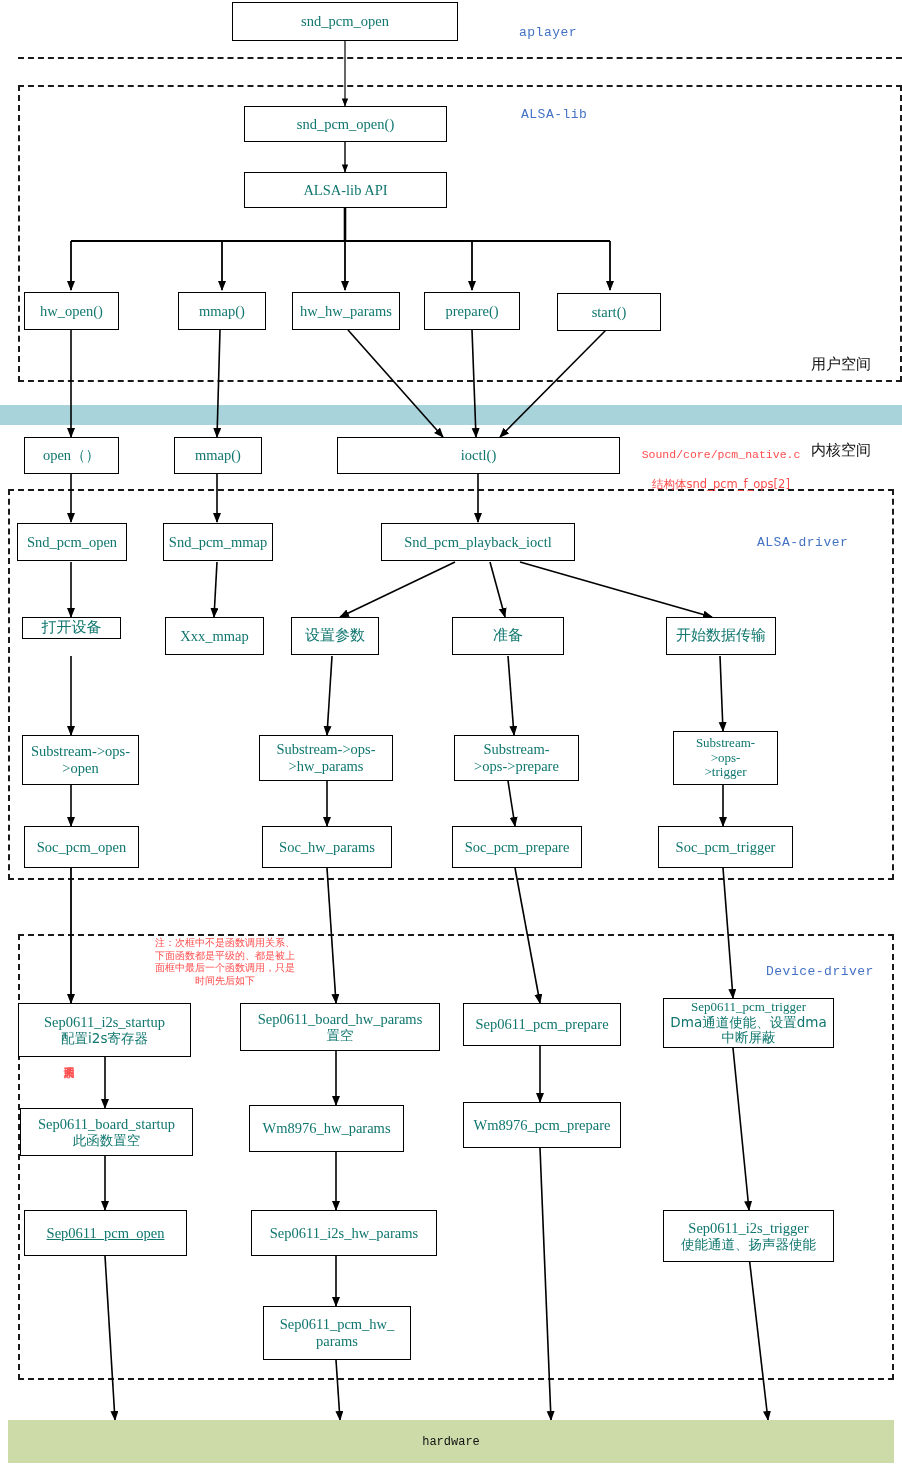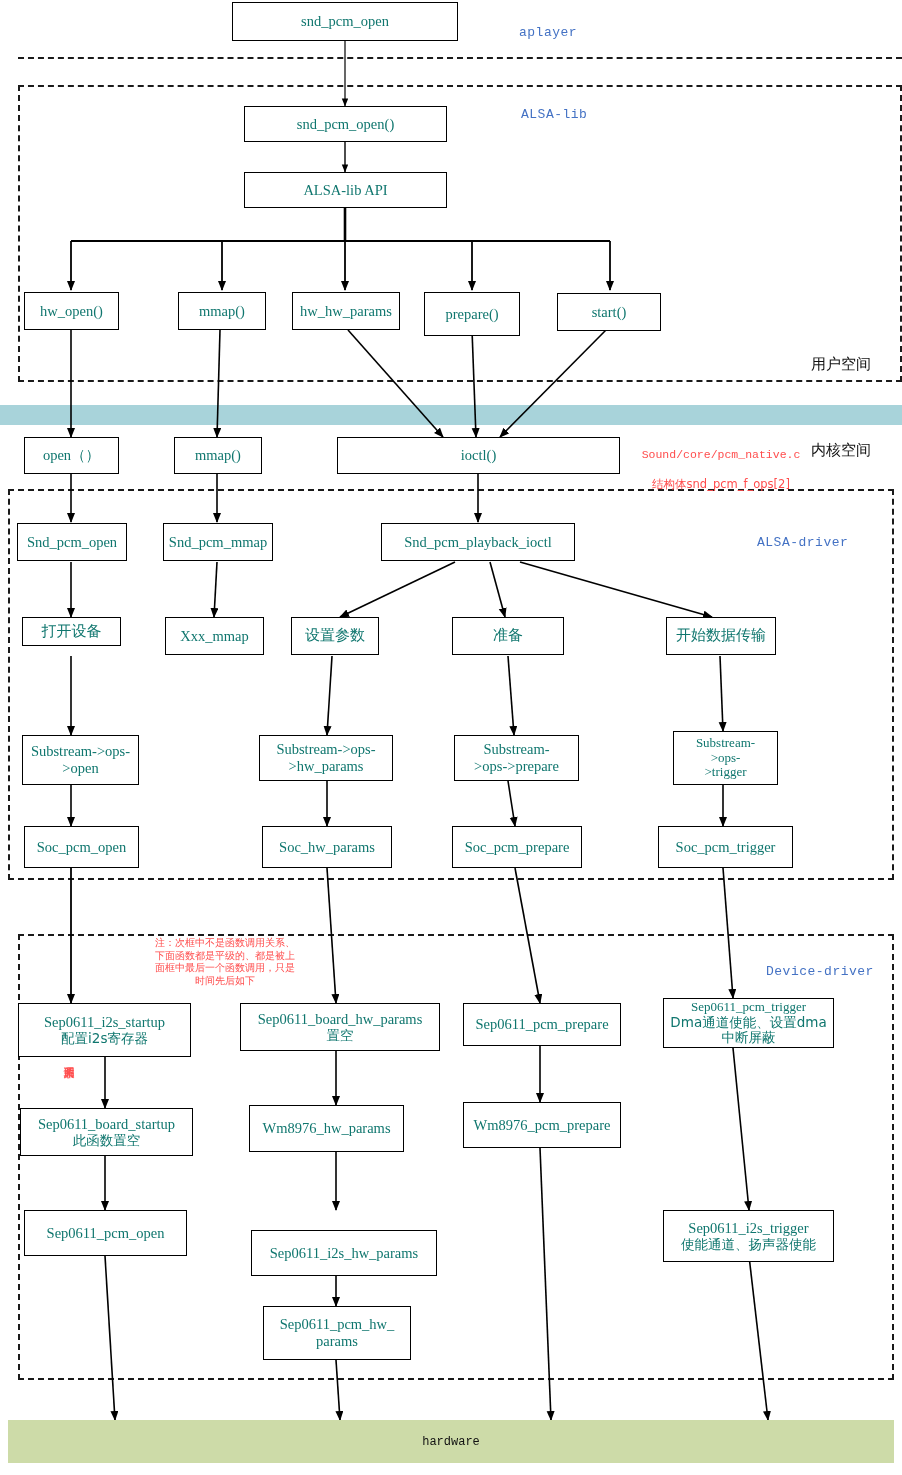--- a/index.html
+++ b/index.html
@@ -168,21 +168,21 @@
 
   <div class="node" style="left:24px;top:292px;width:95px;height:38px;">
     <span>hw_open()</span>
   </div>
   <div class="node" style="left:178px;top:292px;width:88px;height:38px;">
     <span>mmap()</span>
   </div>
   <div class="node" style="left:292px;top:292px;width:108px;height:38px;">
     <span>hw_hw_params</span>
   </div>
-  <div class="node" style="left:424px;top:292px;width:96px;height:44px;">
+  <div class="node" style="left:424px;top:292px;width:96px;height:38px;">
     <span>prepare()</span>
   </div>
   <div class="node" style="left:557px;top:293px;width:104px;height:38px;">
     <span>start()</span>
   </div>
 
   <div class="node" style="left:24px;top:437px;width:95px;height:37px;">
     <span>open（）</span>
   </div>
   <div class="node" style="left:174px;top:437px;width:88px;height:37px;">
@@ -195,21 +195,21 @@
   <div class="node" style="left:17px;top:523px;width:110px;height:38px;">
     <span>Snd_pcm_open</span>
   </div>
   <div class="node" style="left:163px;top:523px;width:110px;height:38px;">
     <span>Snd_pcm_mmap</span>
   </div>
   <div class="node" style="left:381px;top:523px;width:194px;height:38px;">
     <span>Snd_pcm_playback_ioctl</span>
   </div>
 
-  <div class="node cn" style="left:22px;top:617px;width:99px;height:29px;">
+  <div class="node cn" style="left:22px;top:617px;width:99px;height:22px;">
     <span>打开设备</span>
   </div>
   <div class="node" style="left:165px;top:617px;width:99px;height:38px;">
     <span>Xxx_mmap</span>
   </div>
   <div class="node cn" style="left:291px;top:617px;width:88px;height:38px;">
     <span>设置参数</span>
   </div>
   <div class="node cn" style="left:452px;top:617px;width:112px;height:38px;">
     <span>准备</span>
@@ -270,24 +270,24 @@
     <span class="l1">Sep0611_board_startup</span>
     <span class="l2 cnline">此函数置空</span>
   </div>
   <div class="node" style="left:249px;top:1105px;width:155px;height:47px;">
     <span>Wm8976_hw_params</span>
   </div>
   <div class="node" style="left:463px;top:1102px;width:158px;height:46px;">
     <span>Wm8976_pcm_prepare</span>
   </div>
 
-  <div class="node" style="left:24px;top:1210px;width:163px;height:46px;">
+  <div class="node" style="left:24px;top:1210px;width:163px;height:46px;text-decoration:underline;">
     <span>Sep0611_pcm_open</span>
   </div>
-  <div class="node" style="left:251px;top:1210px;width:186px;height:46px;margin-top:20px;">
+  <div class="node" style="left:251px;top:1210px;width:186px;height:46px;">
     <span>Sep0611_i2s_hw_params</span>
   </div>
   <div class="node two" style="left:663px;top:1210px;width:171px;height:52px;">
     <span class="l1">Sep0611_i2s_trigger</span>
     <span class="l2 cnline">使能通道、扬声器使能</span>
   </div>
 
   <div class="node two" style="left:263px;top:1306px;width:148px;height:54px;">
     <span class="l1">Sep0611_pcm_hw_</span>
     <span class="l2">params</span>

